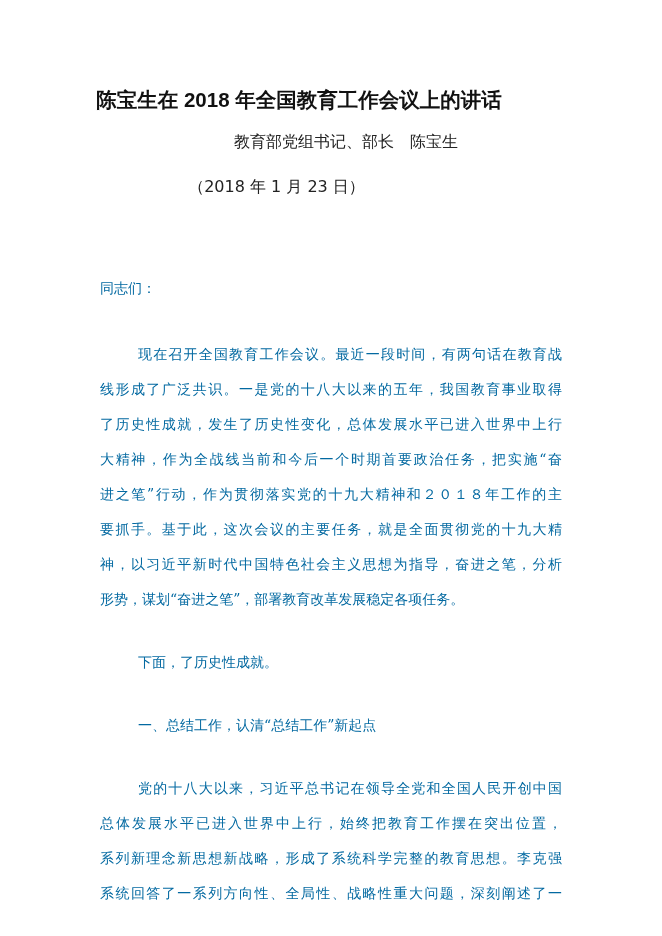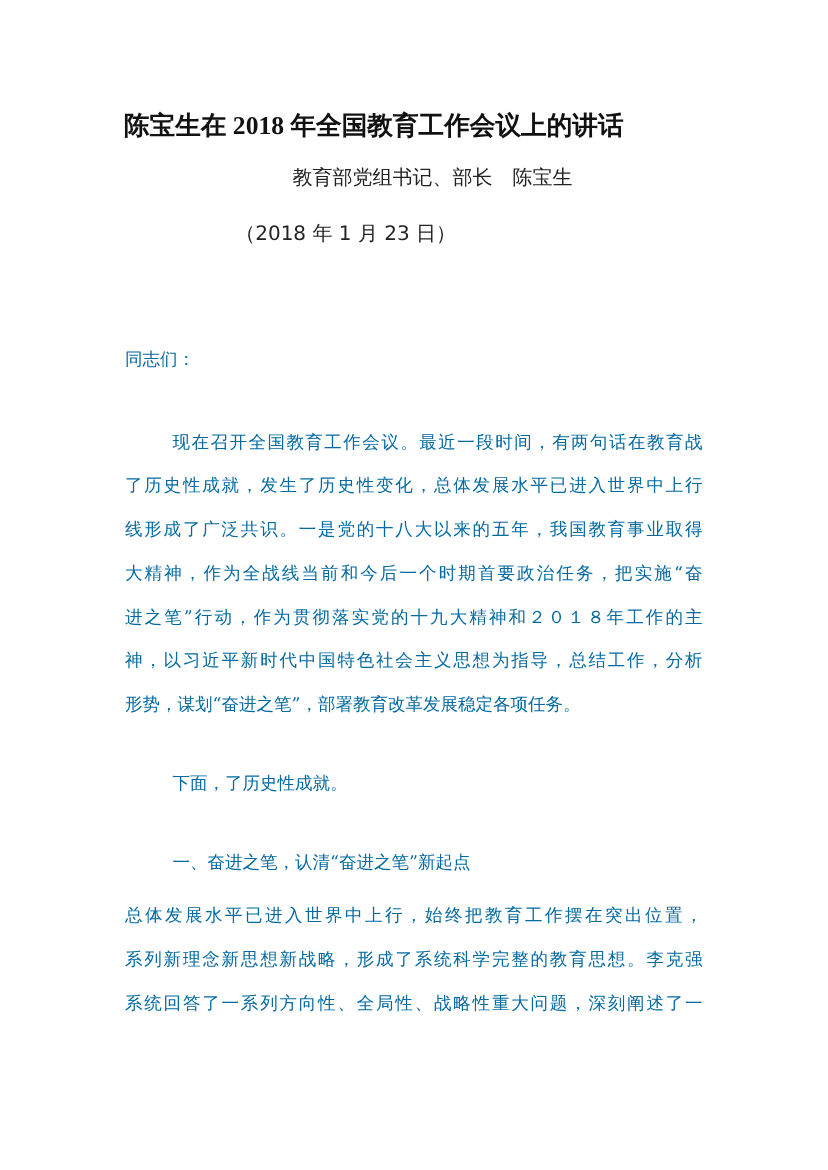--- a/index.html
+++ b/index.html
@@ -19,21 +19,21 @@
       left: 0; top: 0;
       width: 662px;
       height: 936px;
       background: #ffffff;
     }
     .title {
       position: absolute;
       left: 0; width: 558px;
       top: 86px;
       text-align: center;
-      font-family: Liberation Serif, serif;
+      font-family: Liberation Sans, sans-serif;
       font-weight: bold;
       font-size: 20.5px;
       letter-spacing: 0px;
       color: #111;
       padding-left: 40px;
       box-sizing: border-box;
     }
     .subtitle {
       position: absolute;
       left: 0; width: 662px;
@@ -101,42 +101,44 @@
   <div class="date">（2018 年 1 月 23 日）</div>
 
   <div class="body-text">
 
     <div class="line last salutation">同志们：</div>
 
     <div class="para-gap"></div>
 
     <div>
       <div class="line indent">现在召开全国教育工作会议。最近一段时间，有两句话在教育战</div>
+      <div class="line">线形成了广泛共识。一是党的十八大以来的五年，我国教育事业取得</div>
       <div class="line">了历史性成就，发生了历史性变化，总体发展水平已进入世界中上行</div>
-      <div class="line">线形成了广泛共识。一是党的十八大以来的五年，我国教育事业取得</div>
       <div class="line">大精神，作为全战线当前和今后一个时期首要政治任务，把实施“奋</div>
       <div class="line">进之笔”行动，作为贯彻落实党的十九大精神和２０１８年工作的主</div>
-      <div class="line">神，以习近平新时代中国特色社会主义思想为指导，总结工作，分析</div>
+      <div class="line">要抓手。基于此，这次会议的主要任务，就是全面贯彻党的十九大精</div>
+      <div class="line">神，以习近平新时代中国特色社会主义思想为指导，奋进之笔，分析</div>
       <div class="line last">形势，谋划“奋进之笔”，部署教育改革发展稳定各项任务。</div>
     </div>
 
     <div class="para-gap"></div>
 
     <div>
       <div class="line indent last">下面，了历史性成就。</div>
     </div>
 
     <div class="para-gap"></div>
 
     <div>
-      <div class="line indent last">一、奋进之笔，认清“奋进之笔”新起点</div>
+      <div class="line indent last">一、总结工作，认清“总结工作”新起点</div>
     </div>
 
     <div class="para-gap"></div>
 
     <div>
+      <div class="line indent">党的十八大以来，习近平总书记在领导全党和全国人民开创中国</div>
       <div class="line">总体发展水平已进入世界中上行，始终把教育工作摆在突出位置，</div>
       <div class="line">系列新理念新思想新战略，形成了系统科学完整的教育思想。李克强</div>
       <div class="line">系统回答了一系列方向性、全局性、战略性重大问题，深刻阐述了一</div>
     </div>
 
   </div>
 </div>
 
 </body></html>

